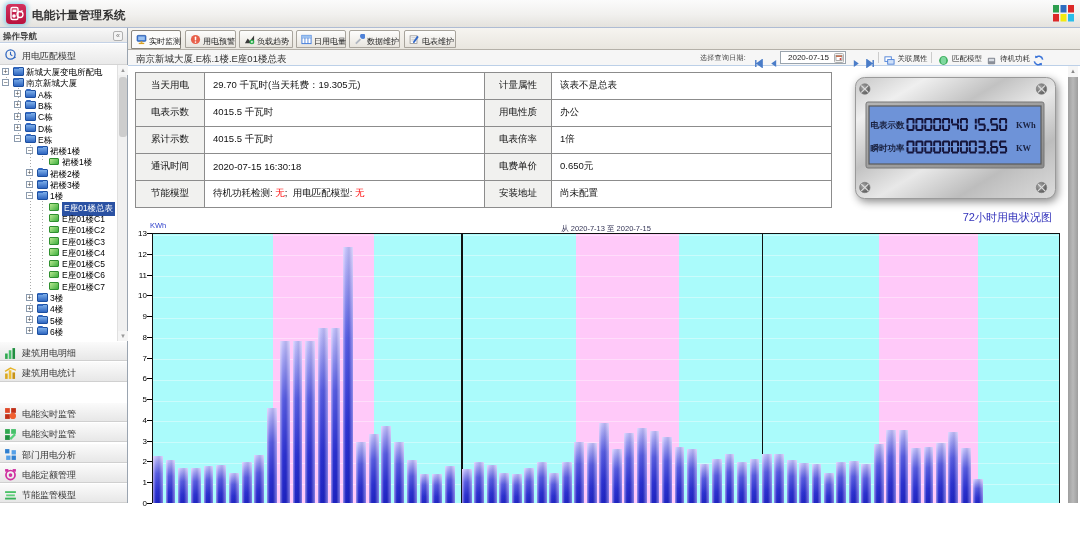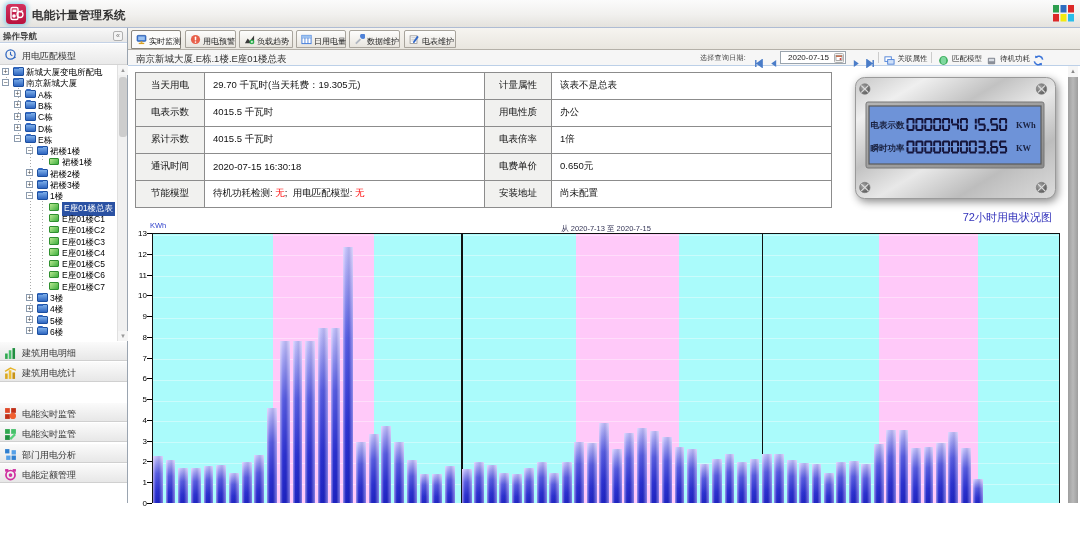--- a/index.html
+++ b/index.html
@@ -317,20 +317,28 @@
         <span class="atxt">电能定额管理</span>
       </div>
 <div class="acc" style="top:414.5px">
         <span class="aicon"><svg viewBox="0 0 12 12">
             <rect x="1" y="1" width="4" height="4" fill="#2f7fd0"></rect>
             <rect x="7" y="2" width="4" height="4" fill="#55a0e8"></rect>
             <rect x="2" y="7" width="4" height="4" fill="#55a0e8"></rect>
             <rect x="7" y="7" width="4" height="4" fill="#2f7fd0"></rect>
           </svg></span>
         <span class="atxt">部门用电分析</span>
+      </div>
+<div class="acc" style="top:455.1px">
+        <span class="aicon"><svg viewBox="0 0 12 12">
+            <rect x="1" y="2" width="10" height="1.7" fill="#4cc268"></rect>
+            <rect x="2" y="5" width="8" height="1.7" fill="#62d07c"></rect>
+            <rect x="1" y="8" width="10" height="1.7" fill="#38b258"></rect>
+          </svg></span>
+        <span class="atxt">节能监管模型</span>
       </div>
 </div>
 <div id="tabbar" class="abs"></div>
 <div class="tab tab-on" style="left:131px;width:50px">
       <span class="tbi"><svg viewBox="0 0 12 12">
           <rect x="1.2" y="1.5" width="9.6" height="6.5" rx="1" fill="#3b77d8" stroke="#1c4fa0" stroke-width="0.8"></rect>
           <rect x="2.4" y="2.7" width="7.2" height="4" fill="#9cc2f0"></rect>
           <rect x="5" y="8" width="2" height="1.6" fill="#d8a020"></rect>
           <rect x="3" y="9.6" width="6" height="1.4" fill="#d8a020"></rect>
         </svg></span>

